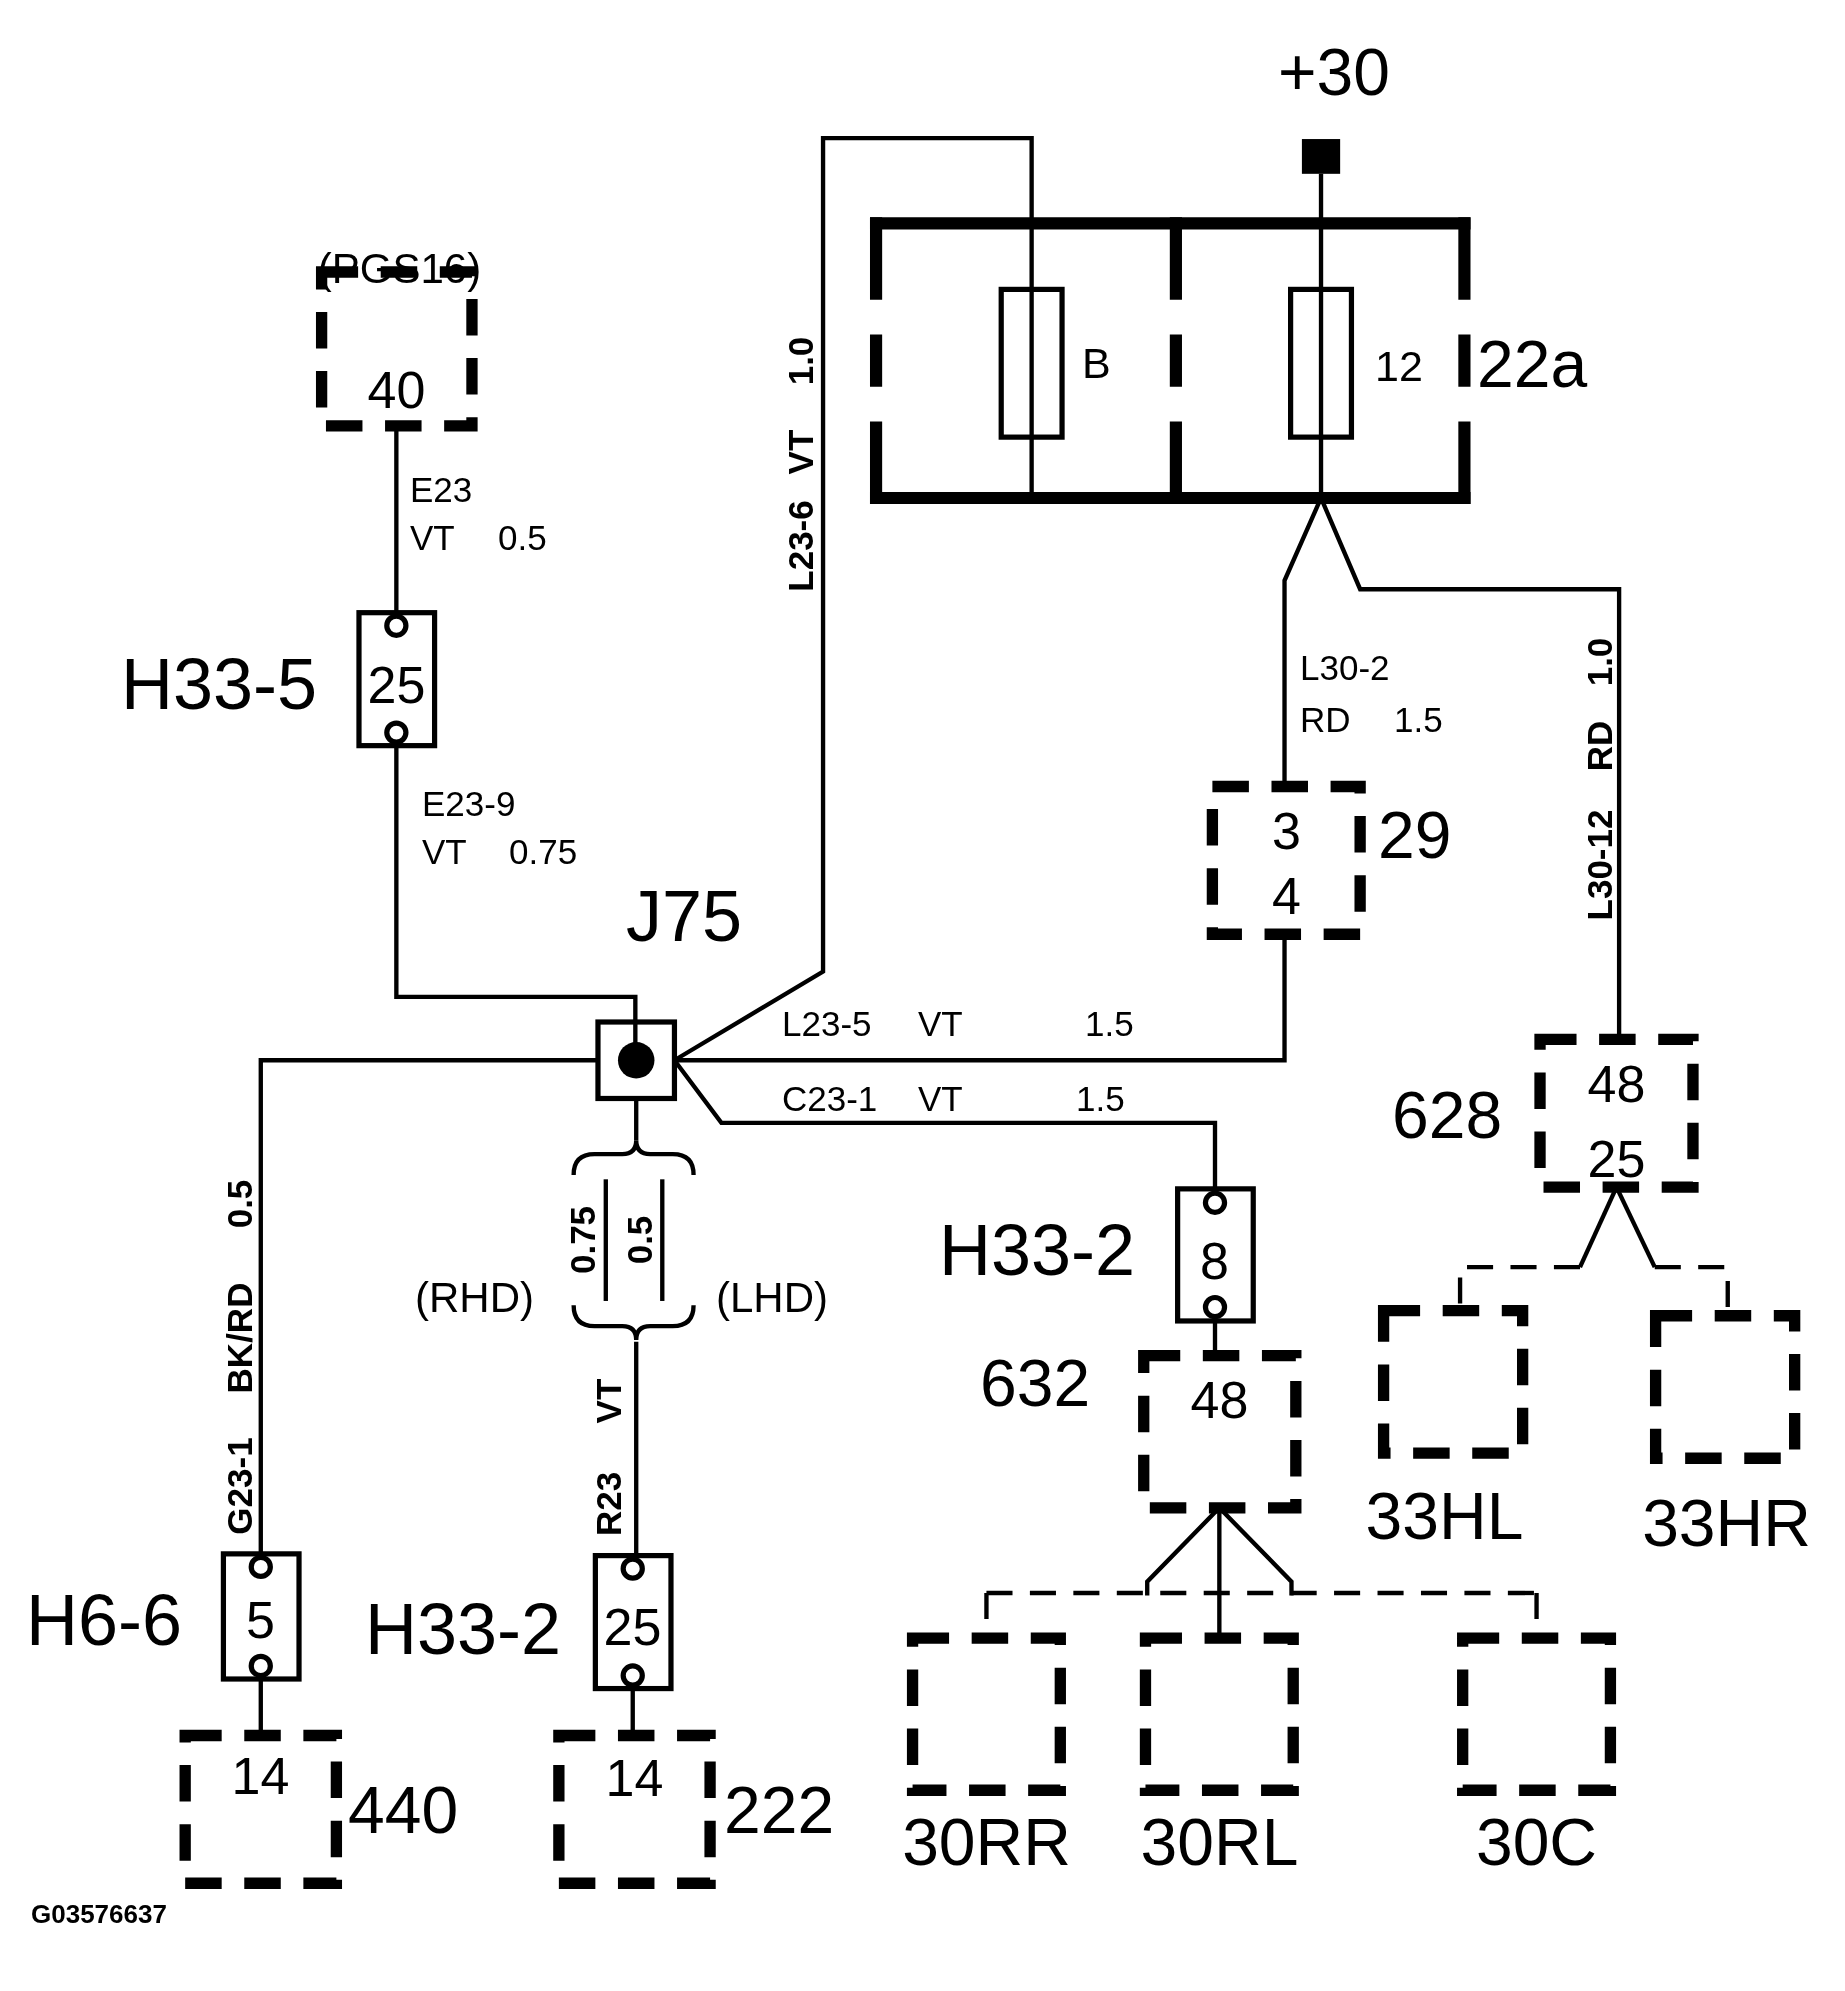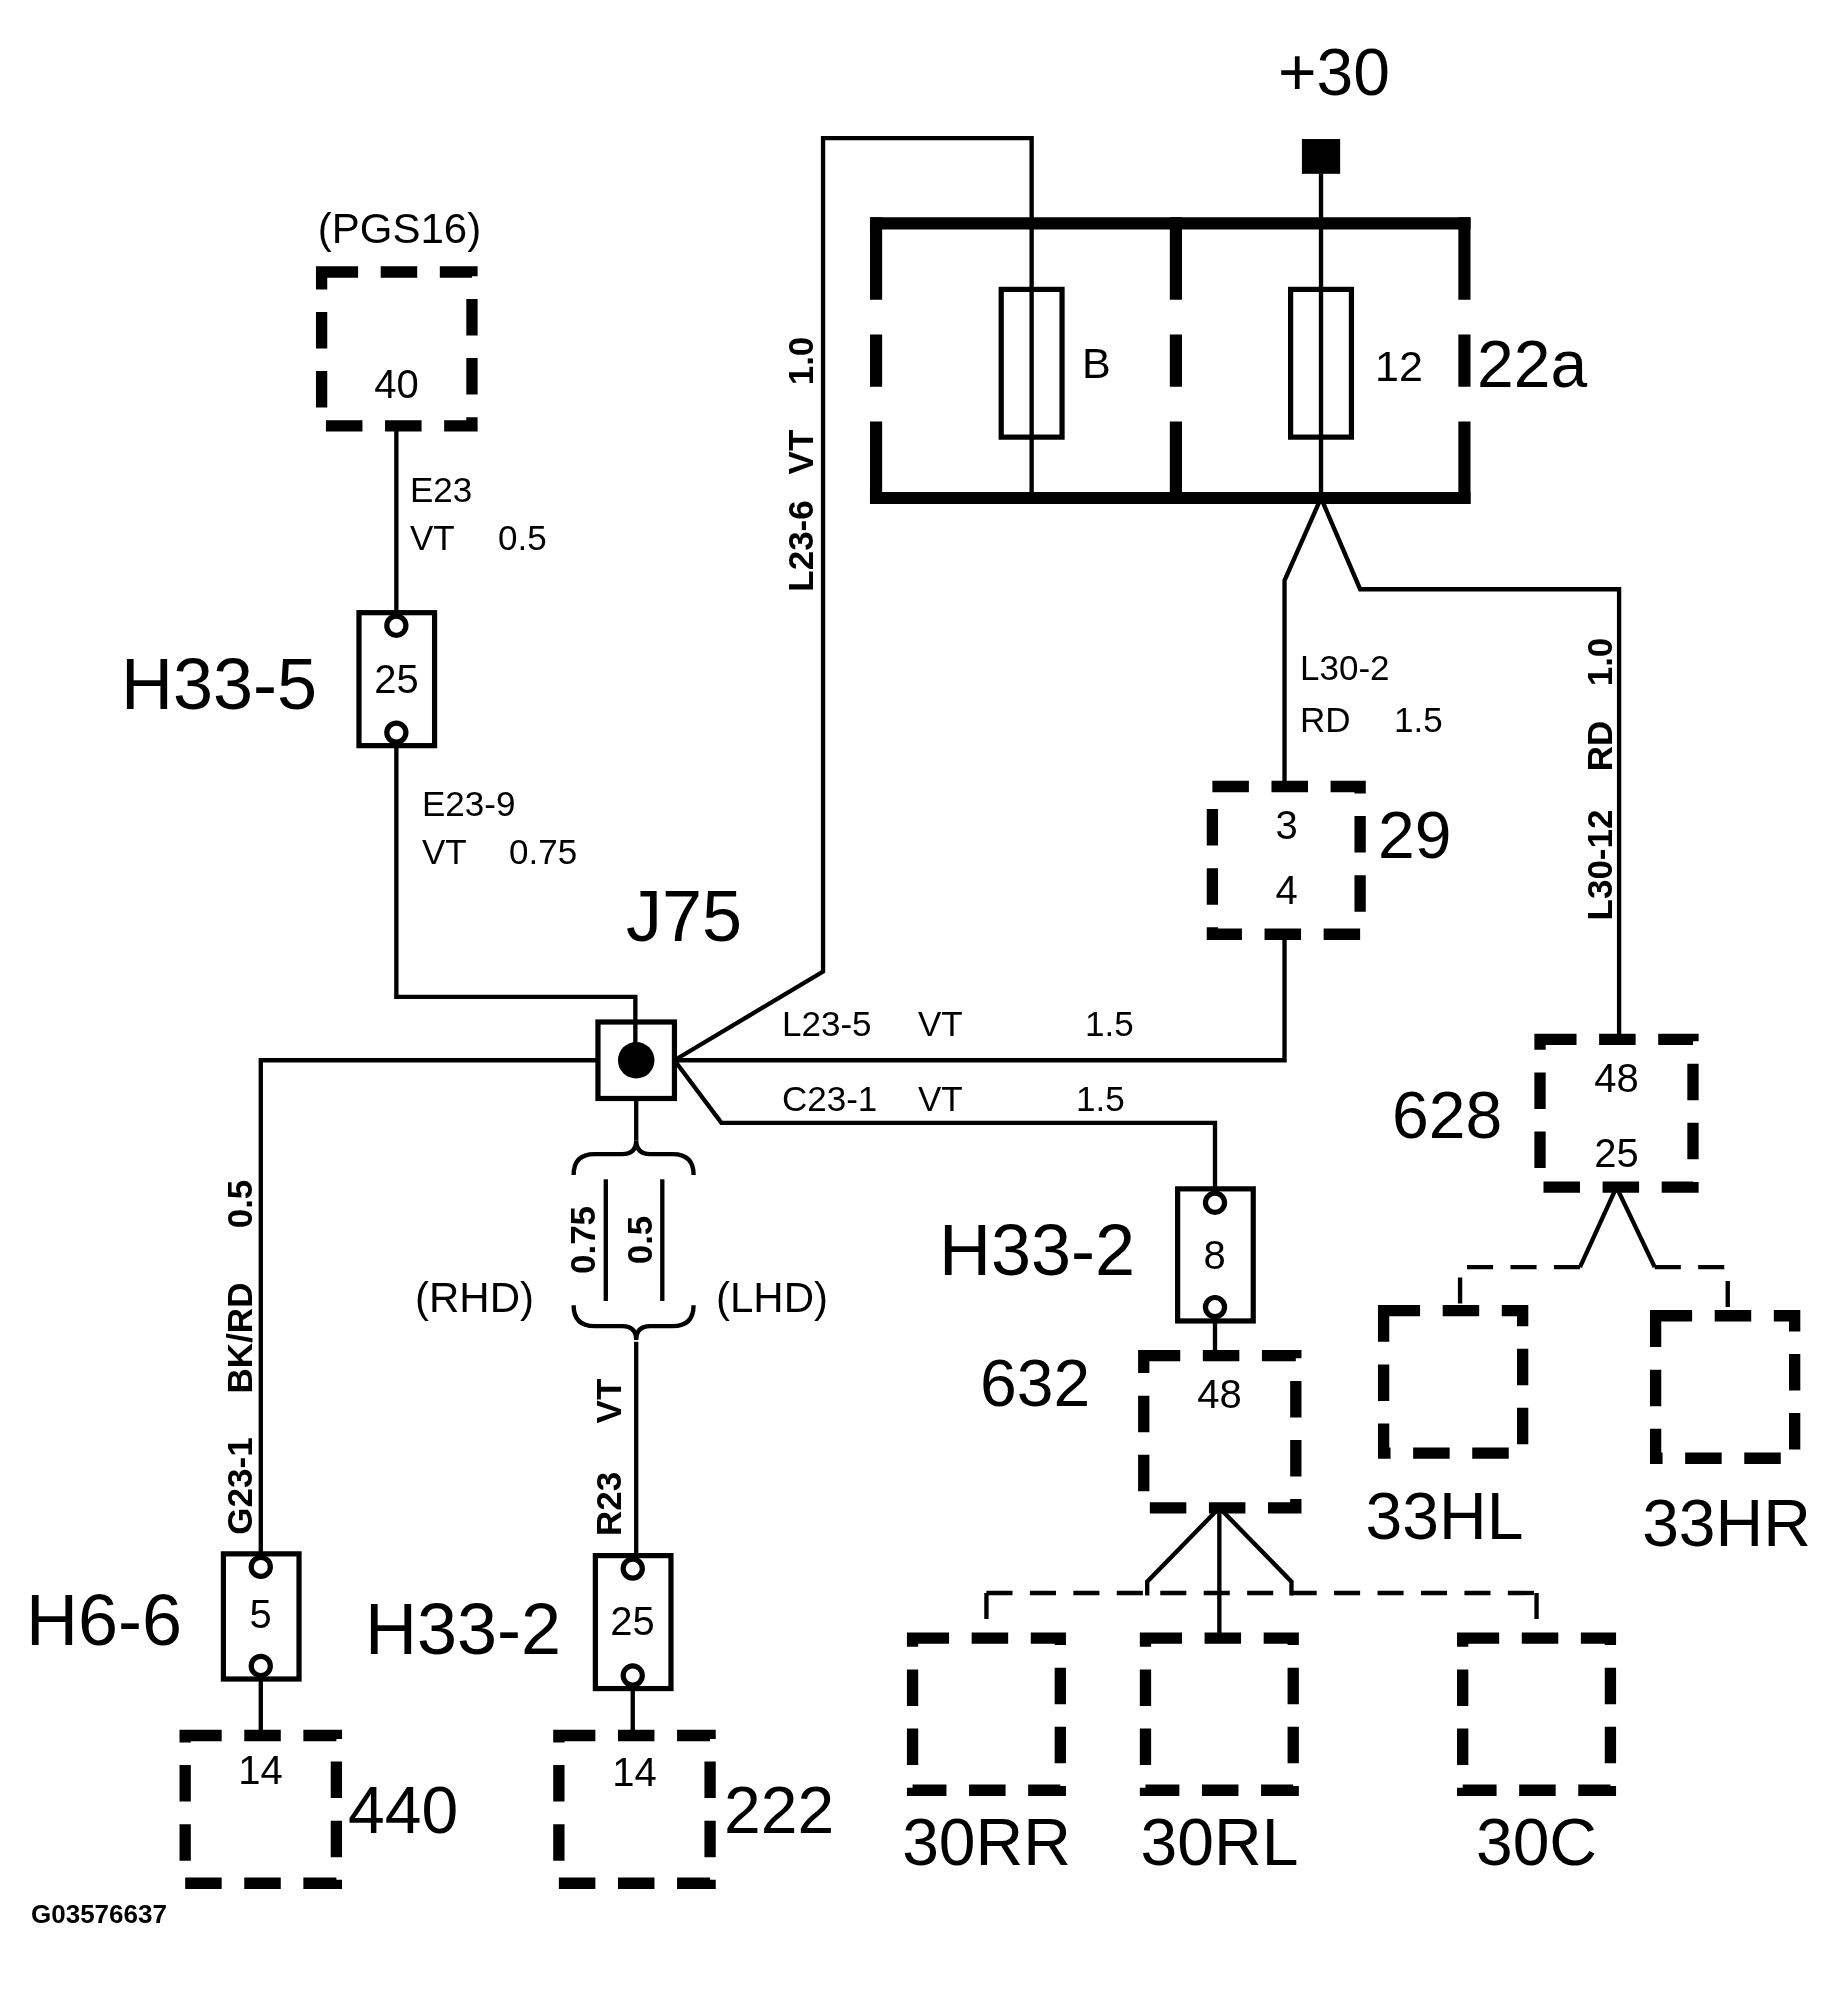--- a/index.html
+++ b/index.html
@@ -9,23 +9,23 @@
     background:#ffffff;
     font-family:"Liberation Sans", sans-serif;
     color:#000;
     overflow:hidden;
   }
   #wires { position:absolute; left:0; top:0; }
   .lbl { position:absolute; color:#000; white-space:nowrap; line-height:1.05; }
   .big    { font-size:66px; }
   .comp   { font-size:72px; }
   .wirelbl{ font-size:35px; }
-  .pin    { font-size:40px; }
+  .pin    { font-size:52px; }
   .fuselbl{ font-size:43px; }
-  .sub    { font-size:42px; }
+  .sub    { font-size:42px;margin-top:40px; }
   .paren  { font-size:42px; }
   .ctr    { text-align:center; }
   .rgt    { text-align:right; }
   .rot {
     transform:rotate(-90deg);
     transform-origin:center;
     font-weight:bold;
     font-size:35px;
     width:191px; height:38px;
     text-align:center;

